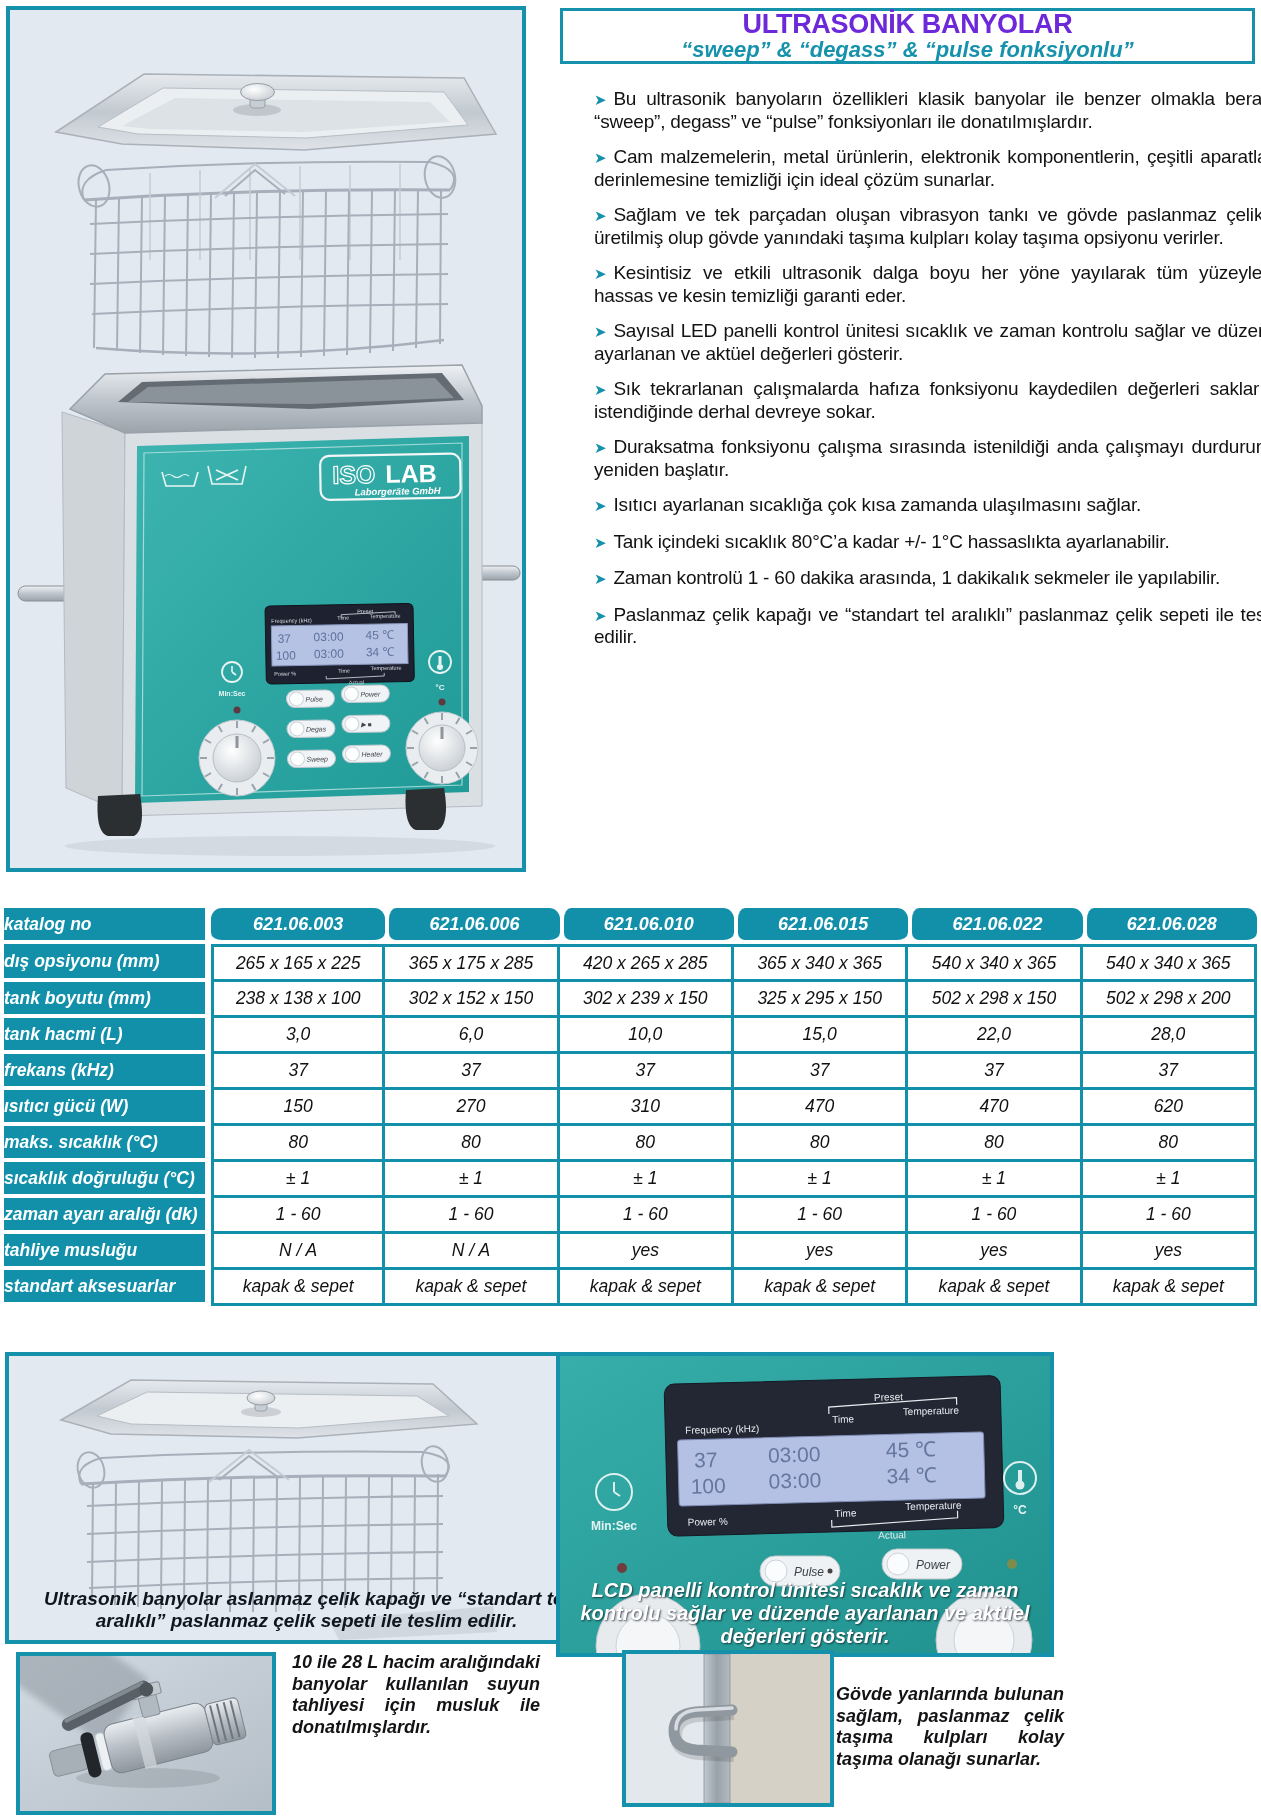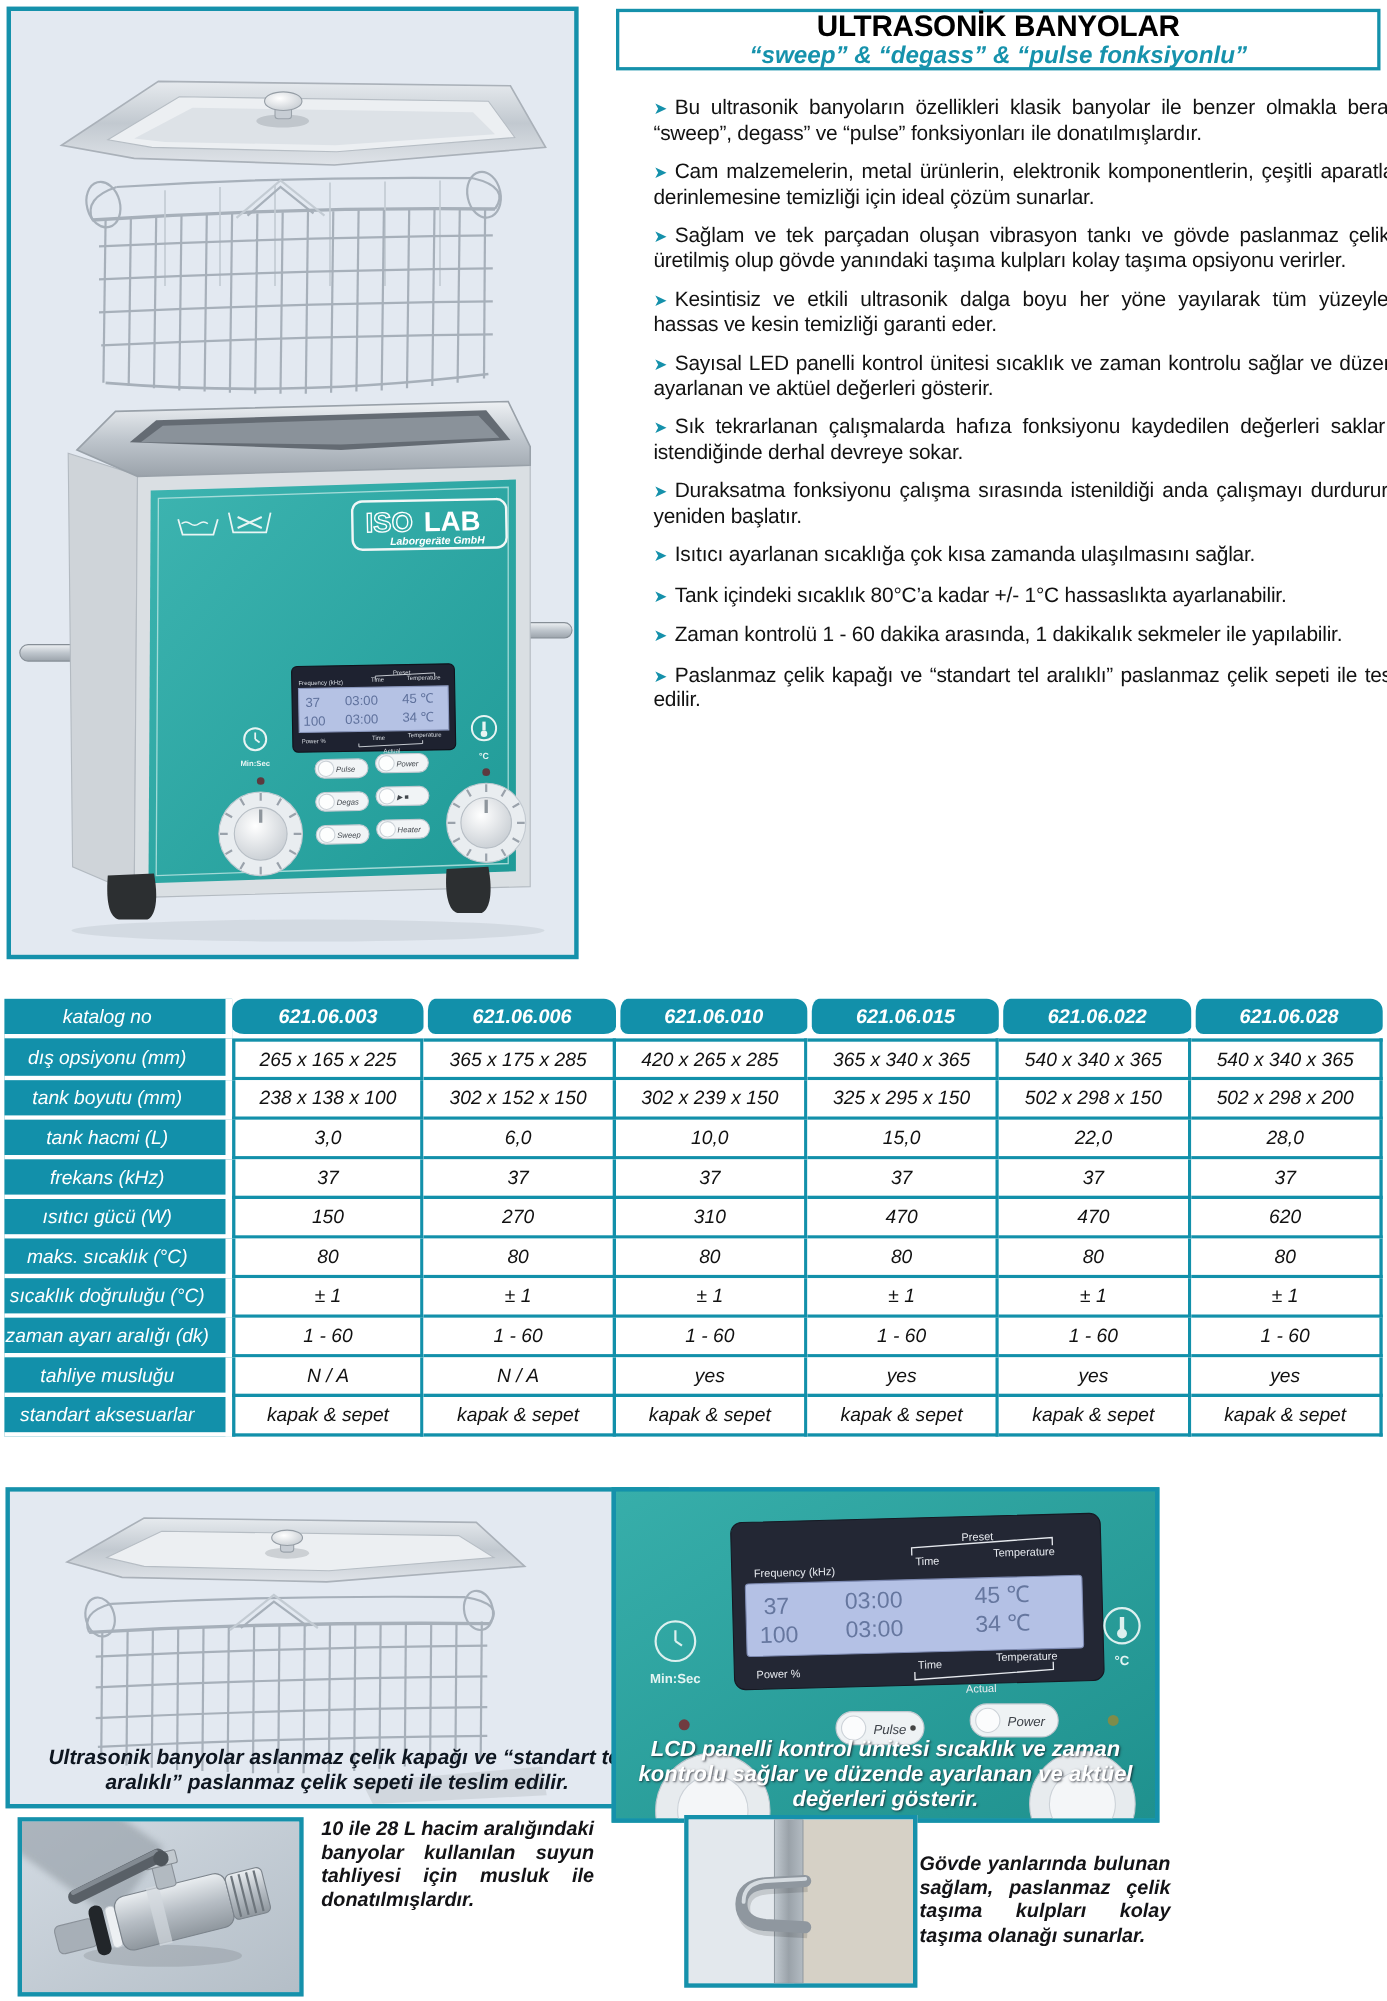--- a/index.html
+++ b/index.html
@@ -6,33 +6,33 @@
   .page{position:relative;width:1261px;height:1819px;background:#ffffff;overflow:hidden;
         font-family:"Liberation Sans",sans-serif;}
 
   
   .photo-panel{position:absolute;box-sizing:border-box;border:4px solid #1591ab;background:#e3e9f1;}
   .photo-panel svg{display:block;}
 
   
   .title-box{position:absolute;left:560px;top:8px;width:695px;height:56px;box-sizing:border-box;
              border:3px solid #1591ab;display:flex;flex-direction:column;align-items:center;justify-content:center;}
-  .title-main{font-size:27px;font-weight:bold;color:#000000;line-height:28px;letter-spacing:-0.3px;}
+  .title-main{font-size:27px;font-weight:bold;color:#6d28d9;line-height:28px;letter-spacing:-0.3px;}
   .title-sub{font-size:22px;font-weight:bold;font-style:italic;color:#1692ac;line-height:24px;}
 
   
   .features{position:absolute;left:552px;top:88px;width:695px;margin-left:42px;}
   .feat{margin:0 0 14px 0;text-align:justify;font-size:19px;line-height:21.5px;color:#121212;letter-spacing:-0.2px;}
   .feat .arr{color:#1591ab;font-size:15px;margin-right:7px;}
 
   
   .spec{position:absolute;left:4px;top:908px;width:1253px;border-spacing:0;table-layout:fixed;}
   .spec td,.spec th{height:32px;padding:0;overflow:hidden;white-space:nowrap;}
-  .spec .lbl{background:#1290aa;color:#fff;font-weight:normal;font-style:italic;font-size:17.5px;
-             text-align:center;padding-right:14px;border-bottom:4px solid #fff;border-right:6px solid #fff;}
+  .spec .lbl{background:#1290aa;color:#fff;font-weight:bold;font-style:italic;font-size:17.5px;
+             text-align:left;padding-right:14px;border-bottom:4px solid #fff;border-right:6px solid #fff;}
   .spec .hd{background:#1290aa;color:#fff;font-weight:bold;font-style:italic;font-size:18px;text-align:center;
             border-bottom:4px solid #fff;border-left:4px solid #fff;border-radius:11px;}
   .spec .hd.firstcol{border-left:none;}
   .spec .dat{background:#fff;color:#111;font-style:italic;font-size:17.5px;text-align:center;
              border-right:3px solid #1290aa;border-bottom:3px solid #1290aa;}
   .spec .dat.firstcol{border-left:3px solid #1290aa;}
   .spec tr.firstdata .dat{border-top:3px solid #1290aa;}
 
   
   .cap-basket{position:absolute;left:12px;right:12px;bottom:8px;text-align:center;

